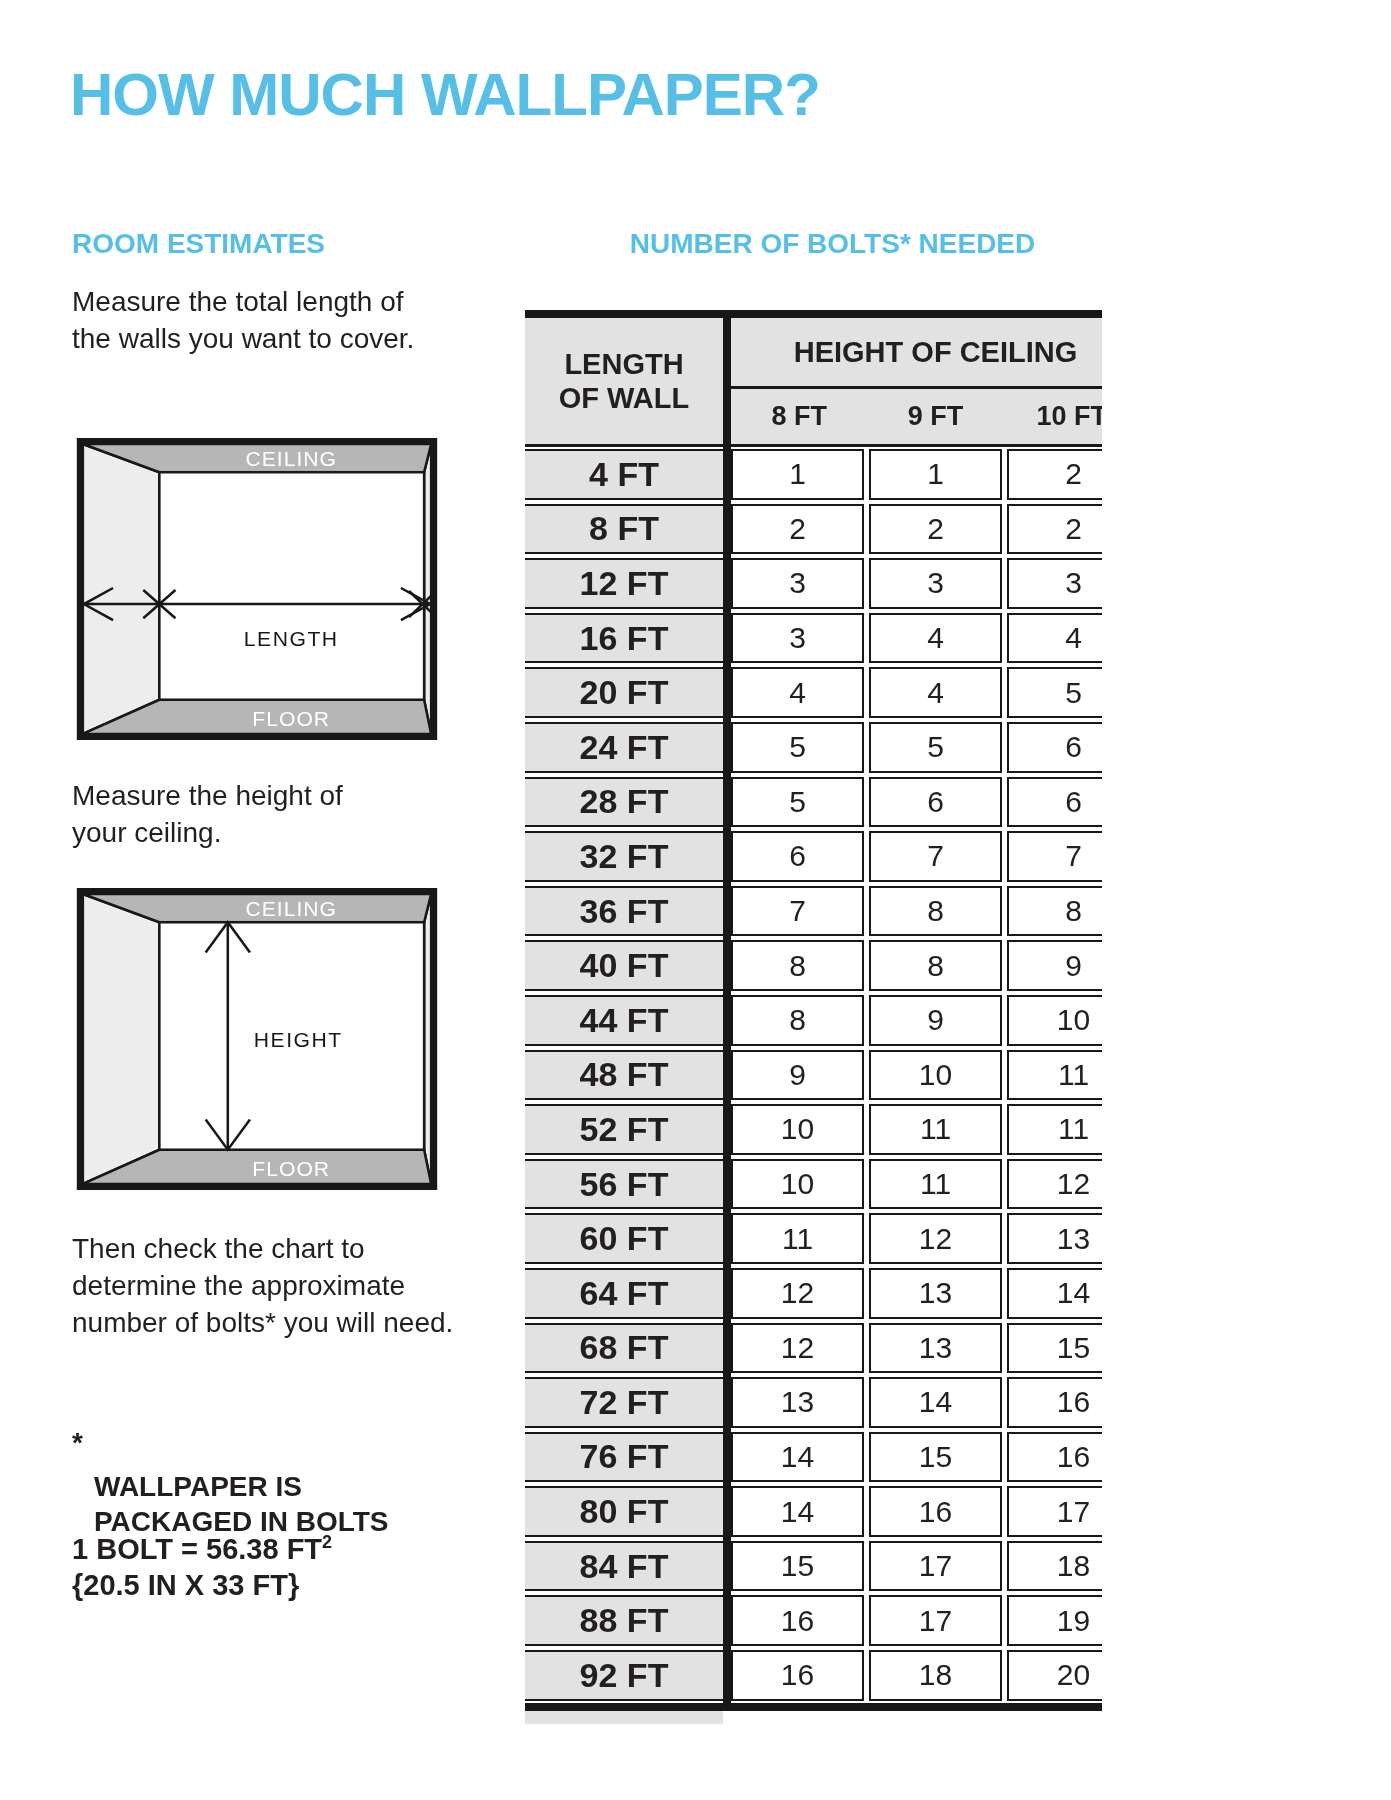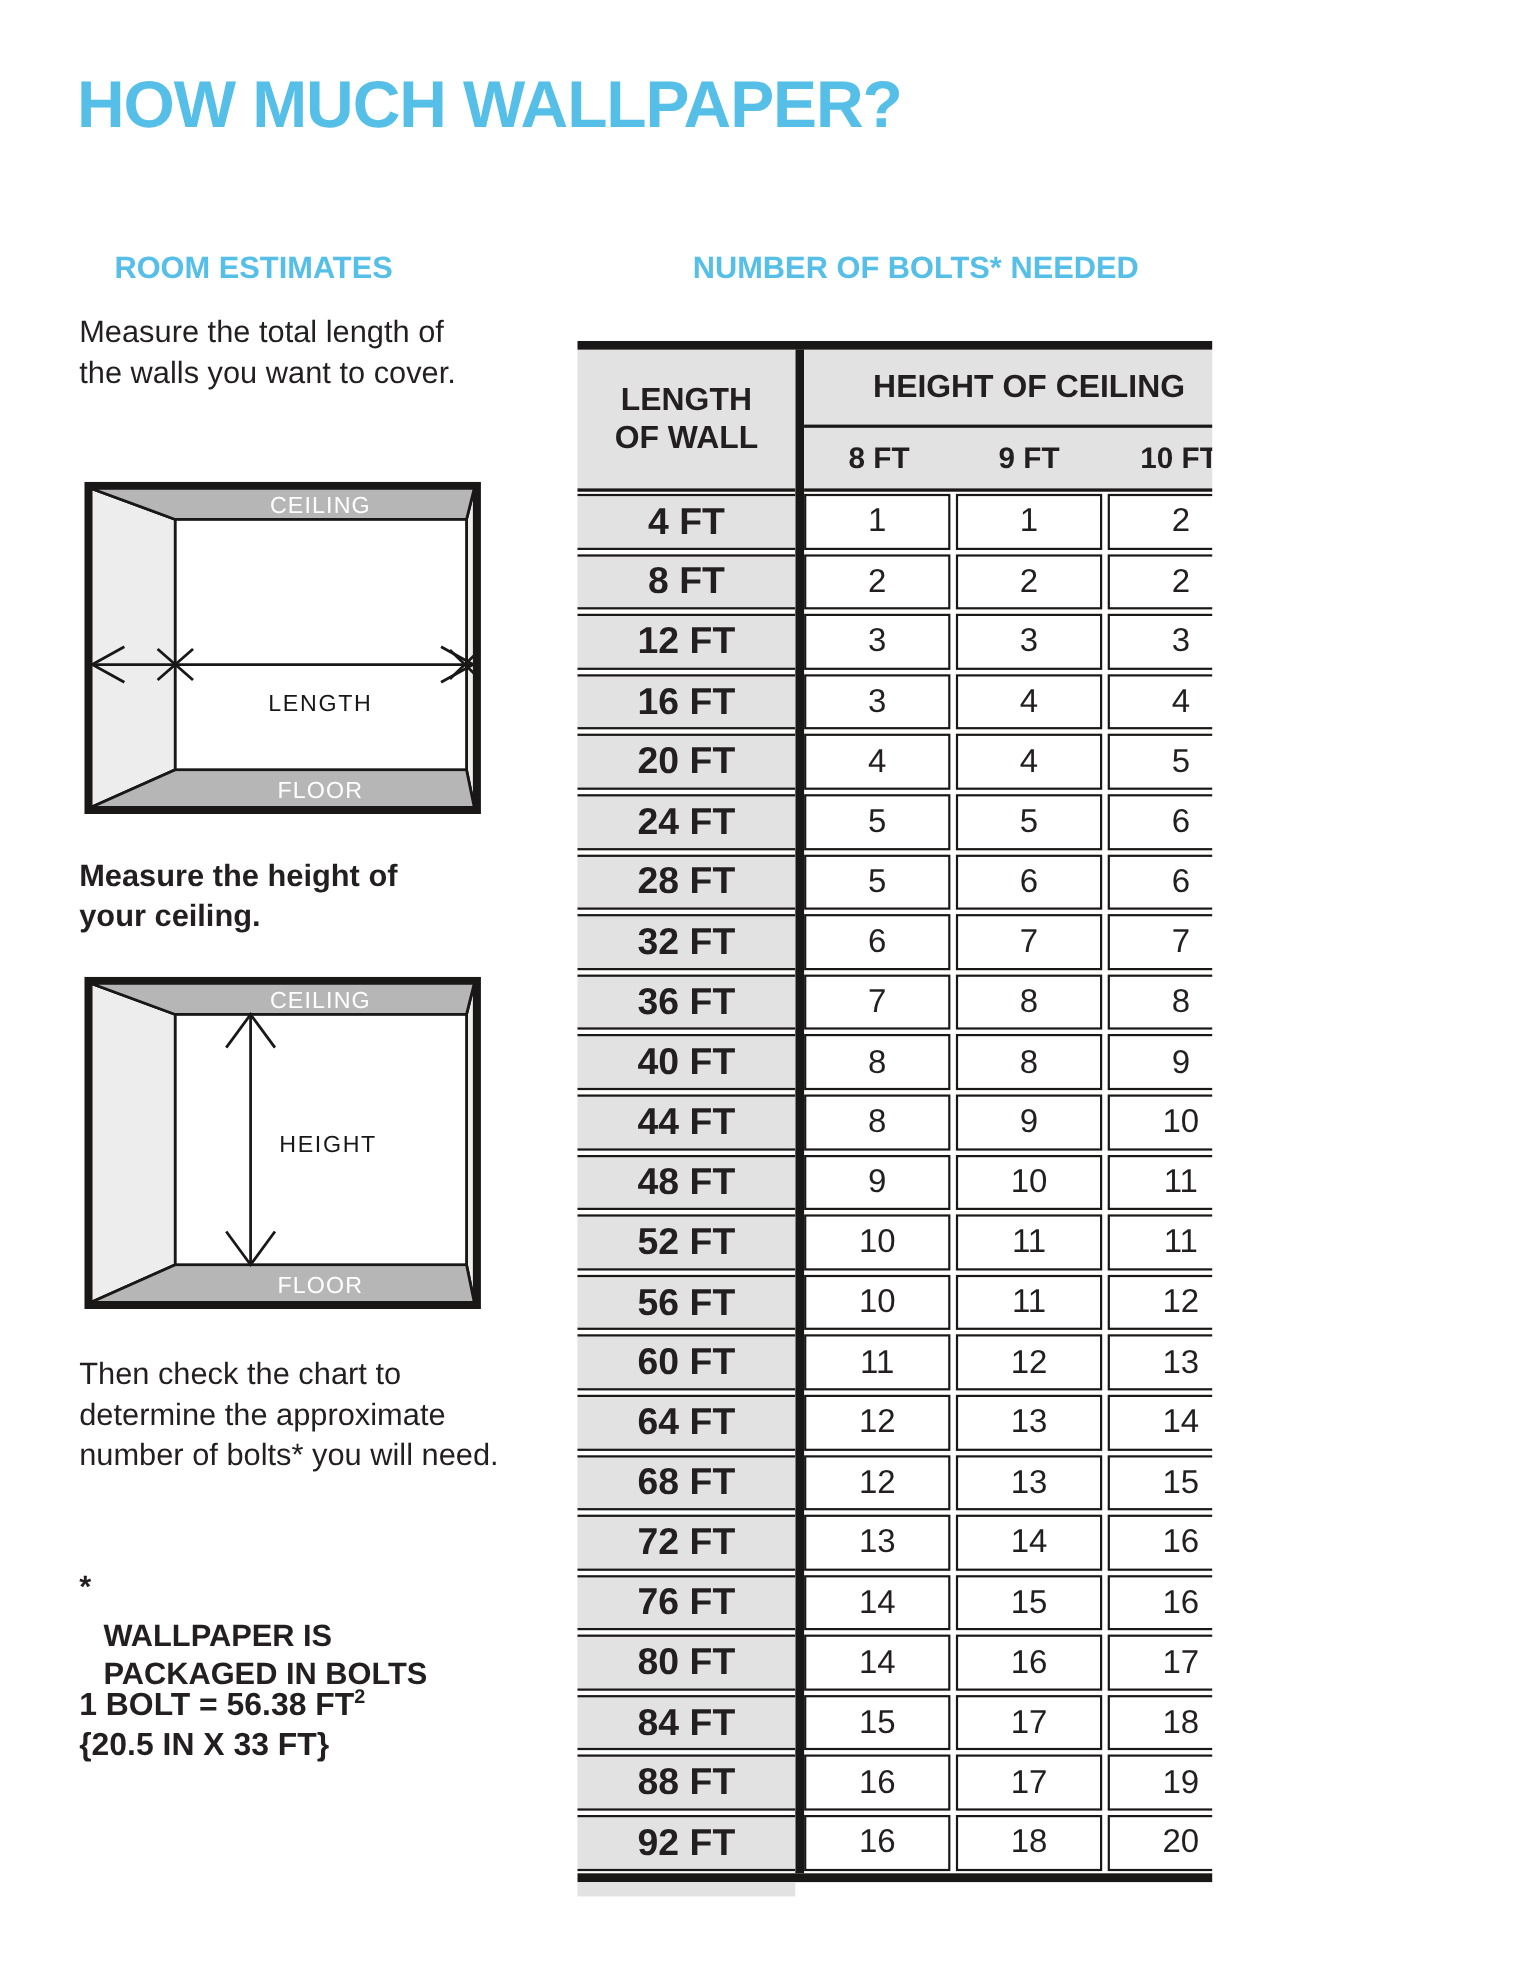--- a/index.html
+++ b/index.html
@@ -3,27 +3,27 @@
 <meta charset="utf-8">
 <style>
   * { margin:0; padding:0; box-sizing:border-box; }
   body { background:#ffffff; font-family:"Liberation Sans", sans-serif; color:#231f20; }
   .page { position:relative; width:1102px; height:1800px; background:#ffffff; overflow:hidden; }
 
   .page-title { position:absolute; left:70px; top:60px; font-size:60px; font-weight:bold;
                 color:#55bfe8; letter-spacing:-1px; }
 
   .section-heading { position:absolute; font-size:28px; font-weight:bold; color:#55bfe8; }
-  .h-room { left:72px; top:228px;margin-left:32px; }
+  .h-room { left:72px; top:228px; }
   .h-bolts { left:525px; top:228px; width:615px; text-align:center; }
 
   .body-text { position:absolute; left:72px; font-size:28px; line-height:37px;
                white-space:pre-line; color:#231f20; }
   .p1 { top:283px; }
-  .p2 { top:777px;font-weight:bold; }
+  .p2 { top:777px; }
   .p3 { top:1230px; }
 
   .diagram { position:absolute; left:76px; width:362px; height:302px; }
   .d1 { top:438px; }
   .d2 { top:888px; }
 
   .footnote { position:absolute; left:72px; top:1425px; display:flex;
               font-size:28px; font-weight:bold; line-height:35px; }
   .footnote .star { width:22px; }
   .footnote .fn-text { white-space:pre-line;margin-top:44px; }

